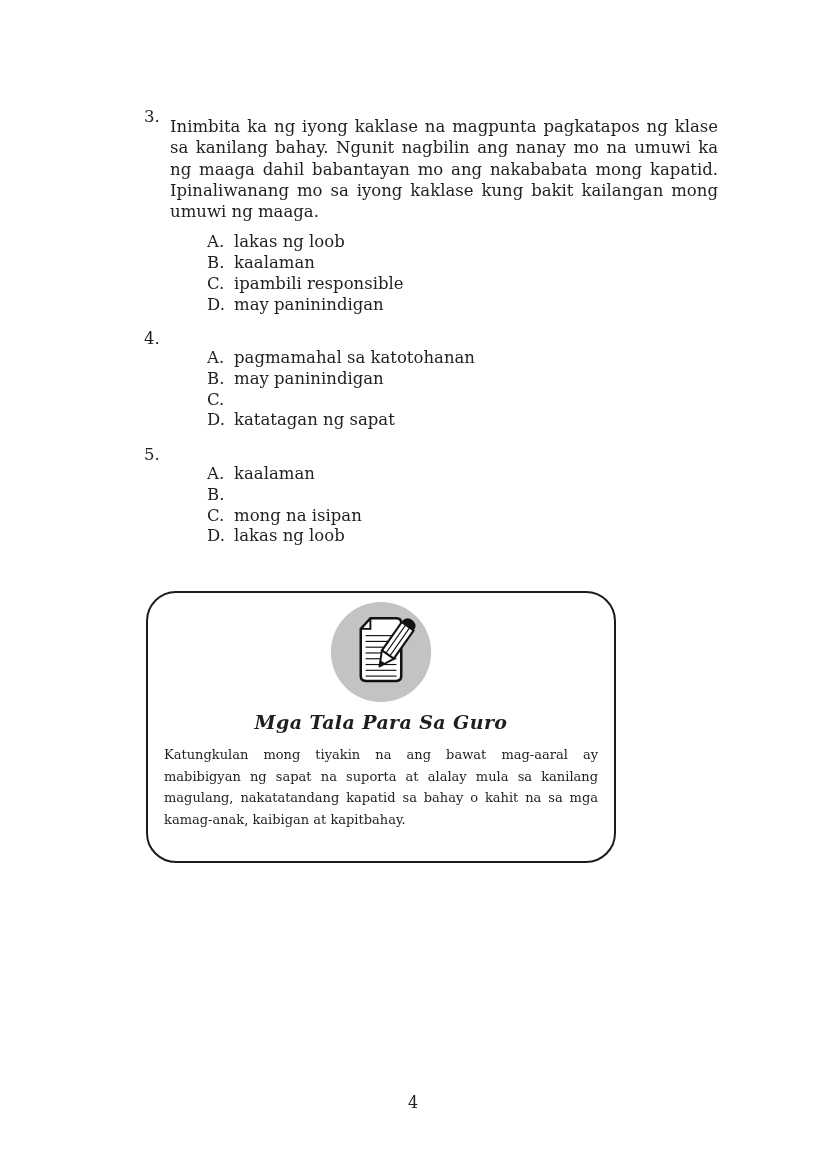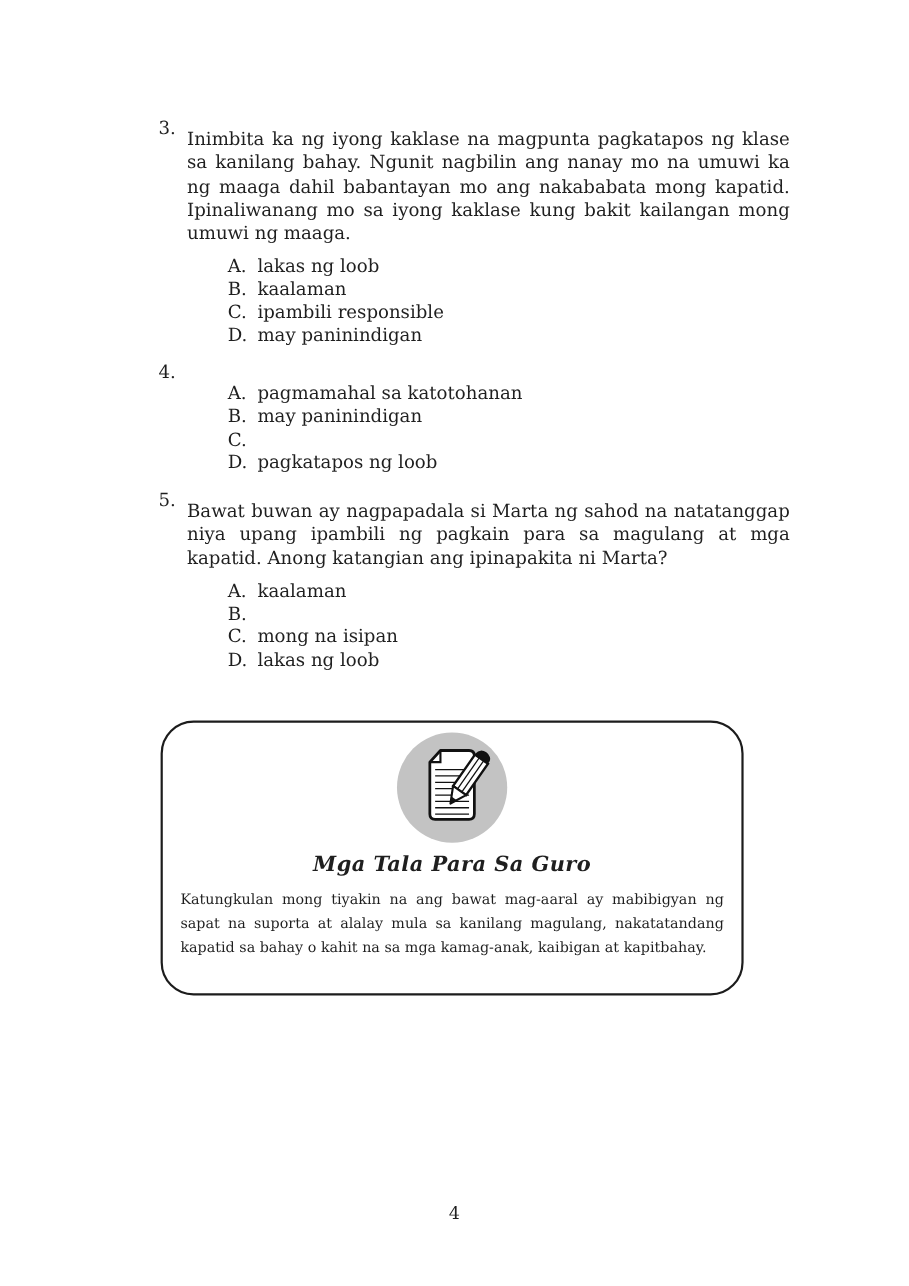--- a/index.html
+++ b/index.html
@@ -24,21 +24,21 @@
   .question { display: flex; margin-bottom: 13px; }
   .qnum { width: 26px; flex-shrink: 0; }
   .qbody { flex: 1; min-width: 0; margin-top: 10px; }
   .qtext { margin: 0; text-align: justify; }
   .options { margin: 10px 0 0 37px; }
   .option { display: flex; line-height: 20.7px; }
   .opt-letter { width: 27px; flex-shrink: 0; }
   .note-box {
     margin-top: 44px;
     margin-left: 2px;
-    width: 530px;
+    width: 470px;
     border: 2px solid #1c1c1c;
     border-radius: 30px;
     padding: 6px 16px 30px 16px;
     text-align: center;
   }
   .note-icon { width: 106px; height: 106px; margin: 0 auto; display: block; }
   .note-title {
     font-size: 19px;
     font-weight: bold;
     font-style: italic;
@@ -101,30 +101,29 @@
           </div>
           <div class="option">
             <span class="opt-letter">B.</span>
             <span>may paninindigan</span>
           </div>
           <div class="option">
             <span class="opt-letter">C.</span>
           </div>
           <div class="option">
             <span class="opt-letter">D.</span>
-            <span>pagkatapos ng loob</span>
+            <span>katatagan ng sapat</span>
           </div>
         </div>
       </div>
     </div>
 
     <div class="question">
       <div class="qnum">5.</div>
       <div class="qbody">
-        <p class="qtext">Bawat buwan ay nagpapadala si Marta ng sahod na natatanggap niya upang ipambili ng pagkain para sa magulang at mga kapatid. Anong katangian ang ipinapakita ni Marta?</p>
         <div class="options">
           <div class="option">
             <span class="opt-letter">A.</span>
             <span>kaalaman</span>
           </div>
           <div class="option">
             <span class="opt-letter">B.</span>
           </div>
           <div class="option">
             <span class="opt-letter">C.</span>

